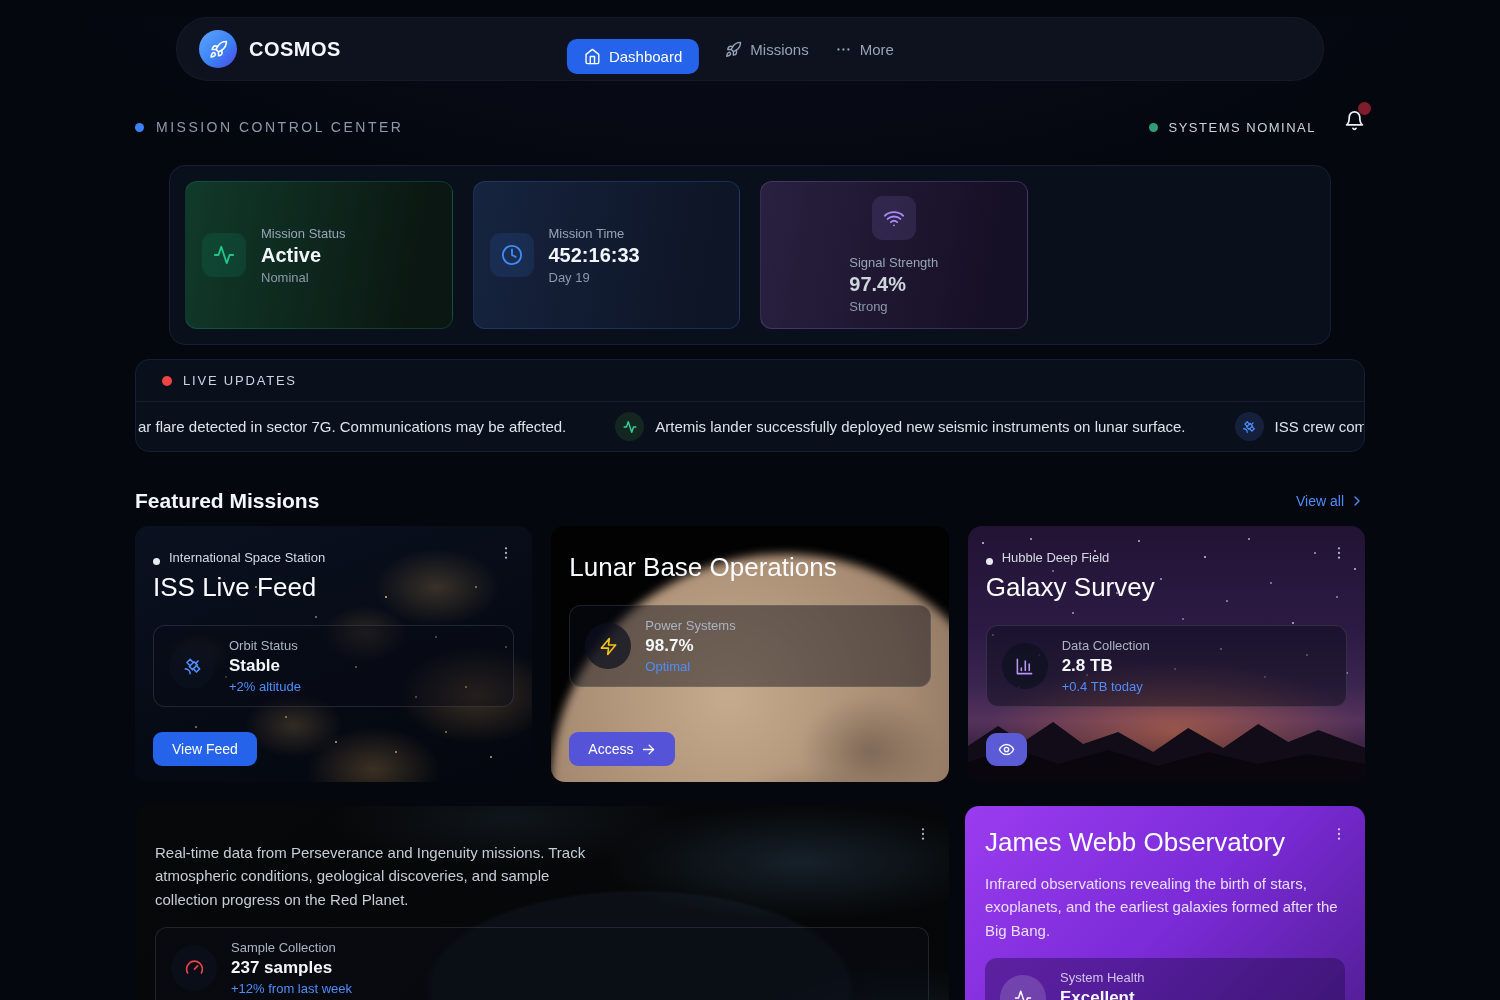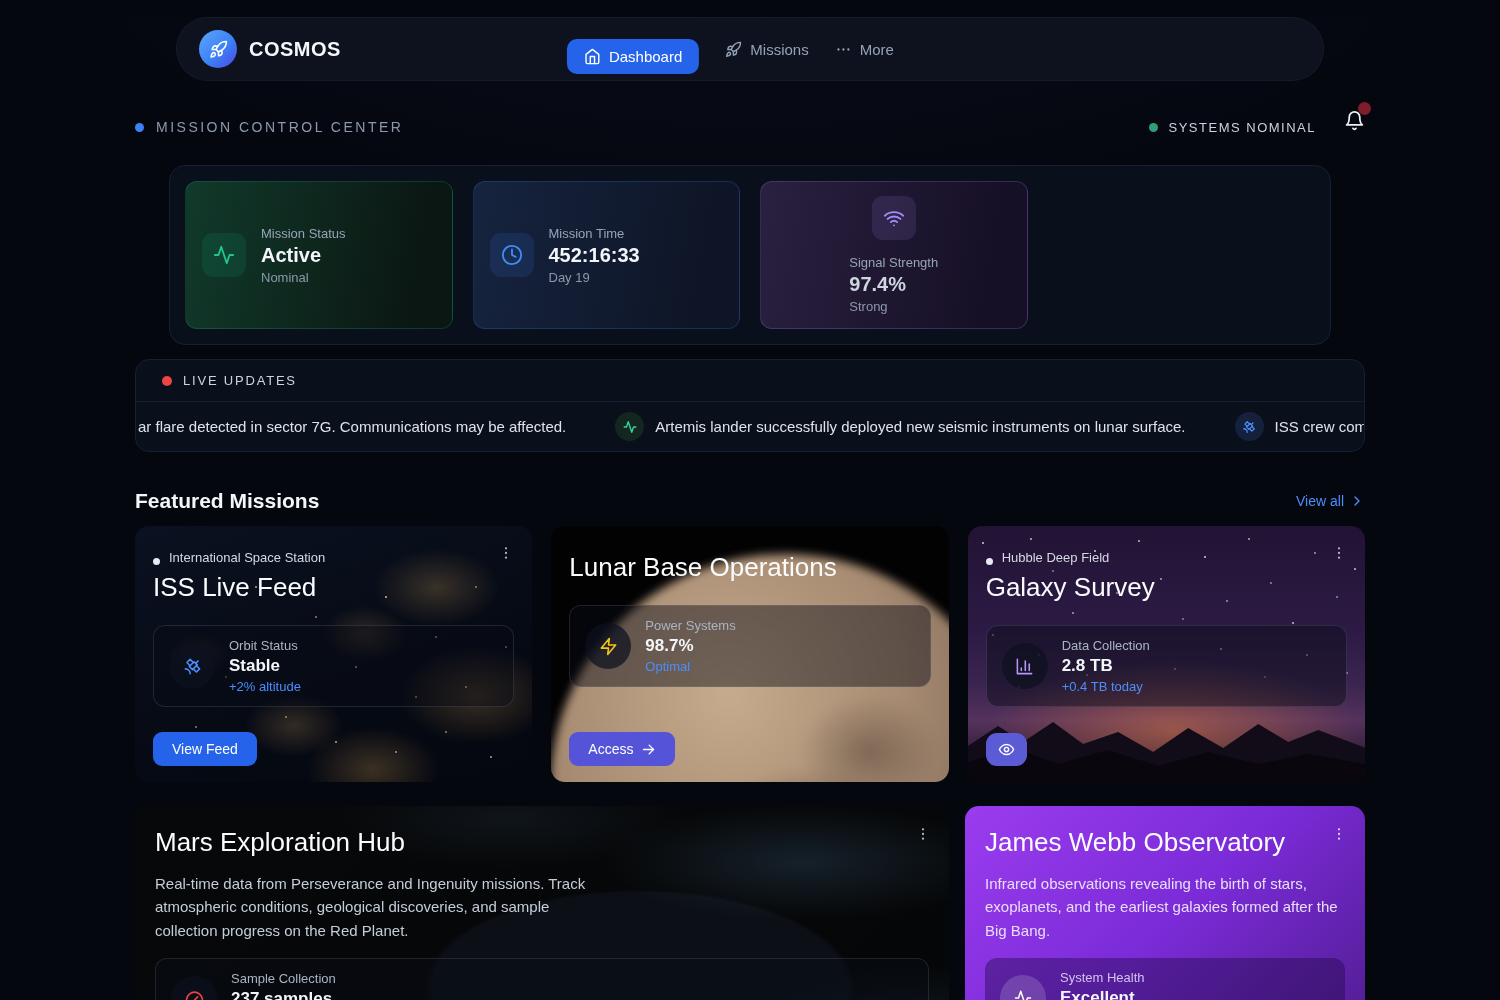--- a/index.html
+++ b/index.html
@@ -491,21 +491,20 @@
 
     <div class="big-card">
       <div class="card-bg bg-cupola"></div>
       <span class="kebab" style="position:absolute;top:20px;right:18px;z-index:3">
         <svg width="16" height="16" viewBox="0 0 24 24" fill="currentColor">
             <circle cx="12" cy="5" r="1.7"></circle>
             <circle cx="12" cy="12" r="1.7"></circle>
             <circle cx="12" cy="19" r="1.7"></circle>
           </svg>
       </span>
-      <div class="big-title">Mars Exploration Hub</div>
       <div class="big-desc">Real-time data from Perseverance and Ingenuity missions. Track atmospheric conditions, geological discoveries, and sample collection progress on the Red Planet.</div>
       <div class="big-panel">
         <span class="inner-circle" style="color:#ef4444">
           <svg width="19" height="19" viewBox="0 0 24 24" fill="none" stroke="currentColor" stroke-width="2" stroke-linecap="round" stroke-linejoin="round">
               <path d="m12 14 4-4"></path>
               <path d="M3.34 19a10 10 0 1 1 17.32 0"></path>
             </svg>
         </span>
         <span>
           <div class="inner-label">Sample Collection</div>

